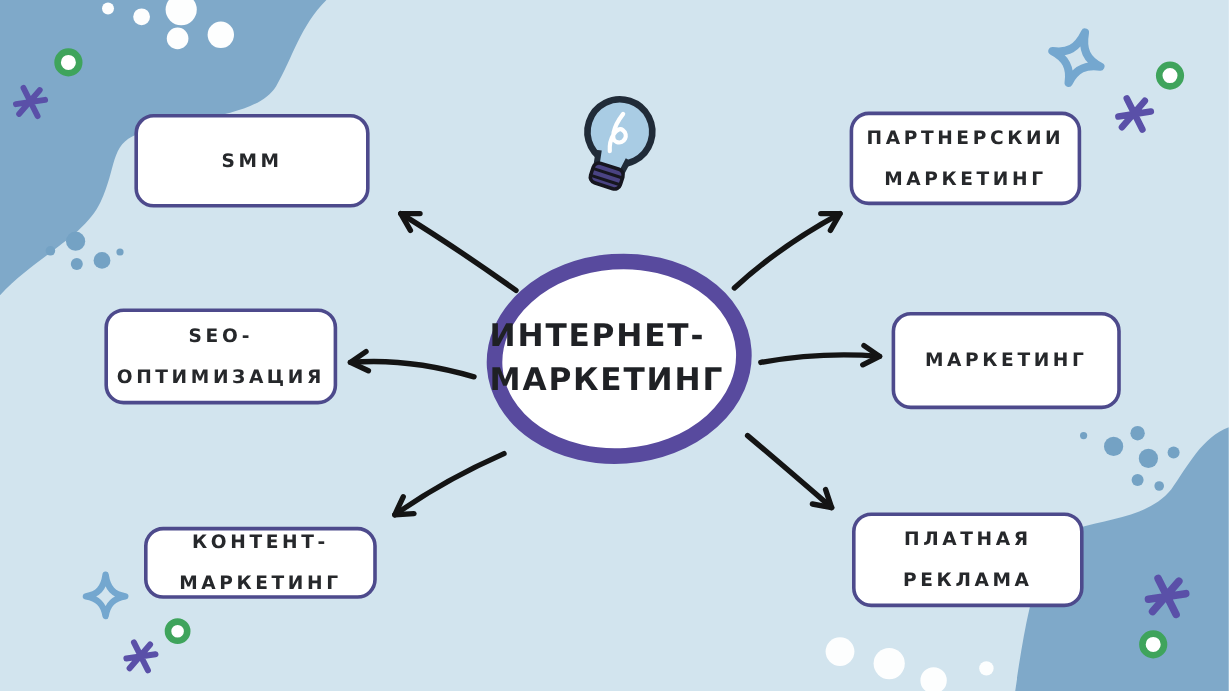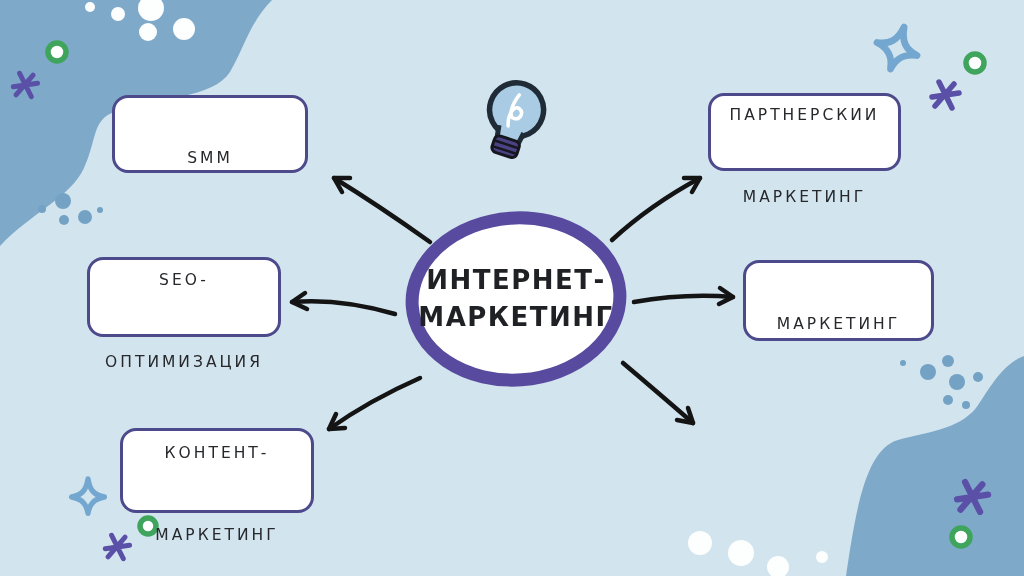--- a/index.html
+++ b/index.html
@@ -18,31 +18,30 @@
     border-radius:16px;
     display:flex;
     flex-direction:column;
     align-items:center;
     justify-content:center;
     gap:15px;
     box-sizing:border-box;
   }
   .node-line{
     font-size:15.5px;
-    font-weight:400;
+    font-weight:700;
     letter-spacing:3px;
     color:#26282b;
     white-space:nowrap;
     line-height:1.2;
-    margin-top:48px;
   }
   #center-label{
     position:absolute;
     left:408px;top:262px;width:216px;
-    text-align:center;
+    text-align:left;
   }
   .center-line{
     font-size:26px;
     font-weight:700;
     letter-spacing:1.5px;
     color:#1f2125;
     line-height:37px;
     white-space:nowrap;
   }
 </style>
@@ -159,33 +158,37 @@
   <div class="node" style="left:87px;top:257px;width:194px;height:80px;">
     <div class="node-line">SEO-</div>
     <div class="node-line">ОПТИМИЗАЦИЯ</div>
   </div>
 
   <div class="node" style="left:112px;top:95px;width:196px;height:78px;">
     <div class="node-line">SMM</div>
 
   </div>
 
-  <div class="node" style="left:120px;top:428px;width:194px;height:85px;">
+  <div class="node" style="left:120px;top:439px;width:194px;height:60px;">
     <div class="node-line">КОНТЕНТ-</div>
     <div class="node-line">МАРКЕТИНГ</div>
   </div>
 
   <div class="node" style="left:708px;top:93px;width:193px;height:78px;">
     <div class="node-line">ПАРТНЕРСКИИ</div>
     <div class="node-line">МАРКЕТИНГ</div>
   </div>
 
   <div class="node" style="left:743px;top:260px;width:191px;height:81px;">
     <div class="node-line">МАРКЕТИНГ</div>
   </div>
 
+  <div class="node" style="left:710px;top:427px;width:193px;height:79px;">
+    <div class="node-line">ПЛАТНАЯ</div>
+    <div class="node-line">РЕКЛАМА</div>
+  </div>
 
   <div id="center-label">
     <div class="center-line">ИНТЕРНЕТ-</div>
     <div class="center-line">МАРКЕТИНГ</div>
   </div>
 
 </div>
 
 </body></html>

